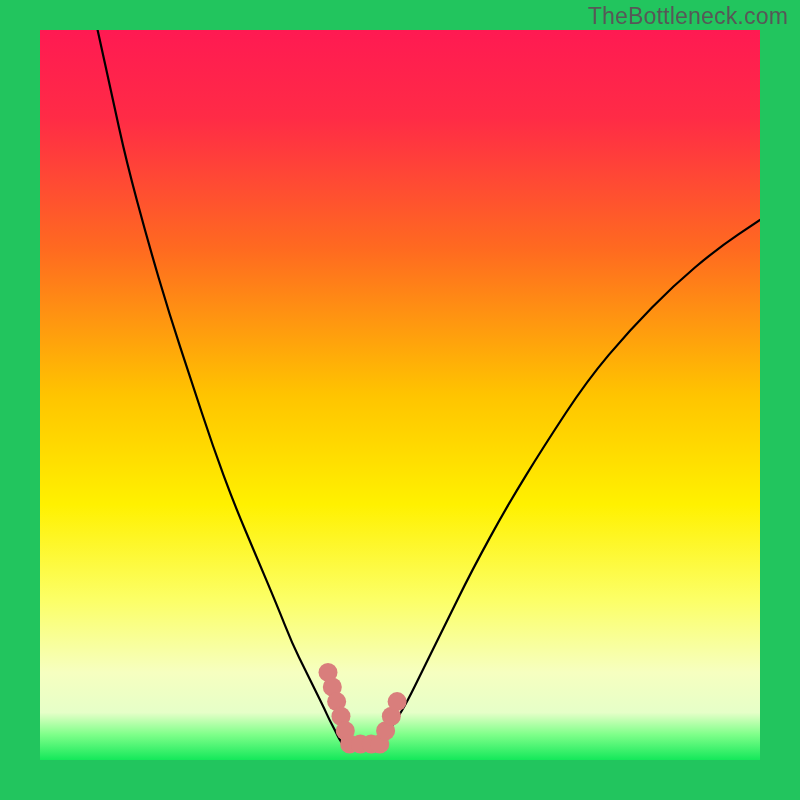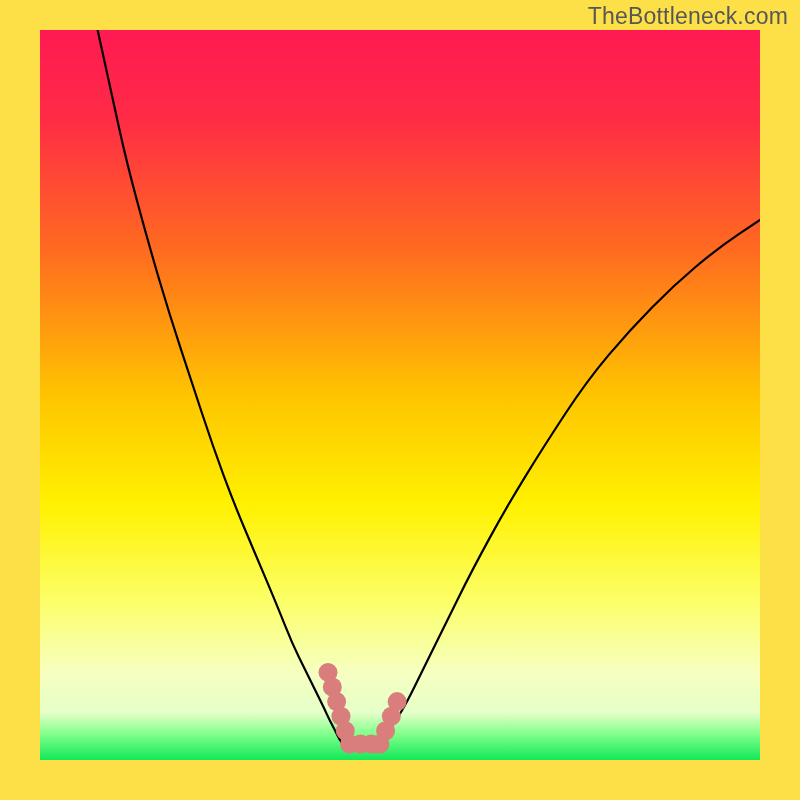--- a/index.html
+++ b/index.html
@@ -8,21 +8,21 @@
     width: 800px;
     height: 800px;
     background: #000;
     overflow: hidden;
     font-family: Arial, Helvetica, sans-serif;
   }
   .frame {
     position: absolute;
     left: 0; top: 0;
     width: 800px; height: 800px;
-    background: #fde047;
+    background: #22c55e;
   }
   .watermark {
     position: absolute;
     top: 3px;
     right: 12px;
     color: #575757;
     font-size: 23px;
     font-weight: 500;
     letter-spacing: 0.2px;
     user-select: none;

